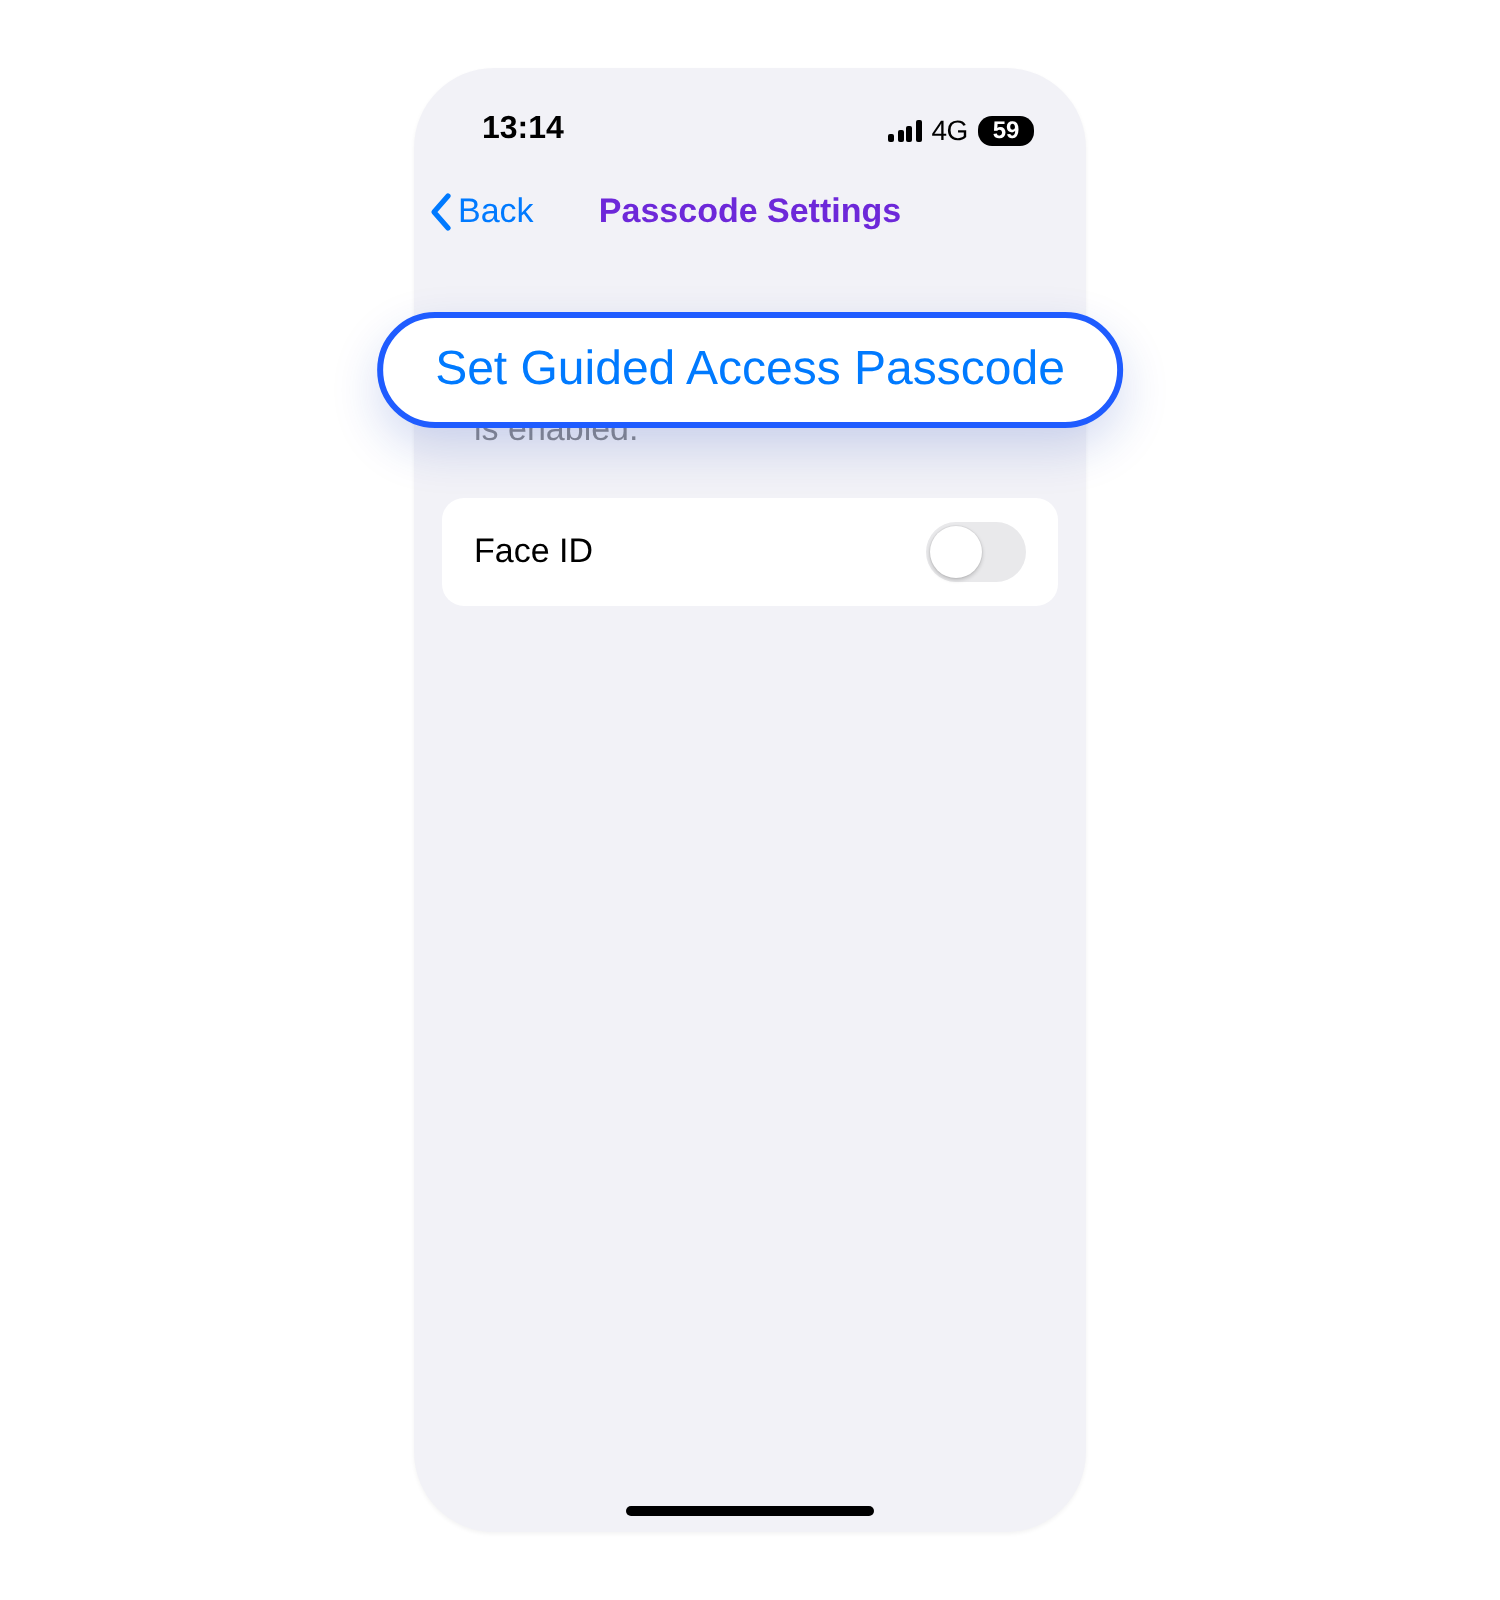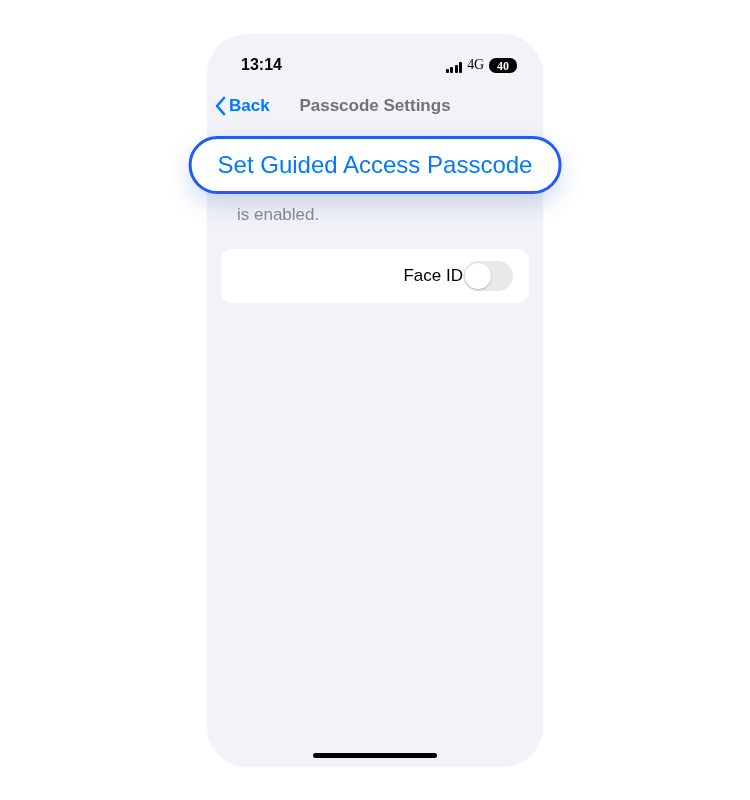--- a/index.html
+++ b/index.html
@@ -39,23 +39,22 @@
       display: flex;
       align-items: center;
       justify-content: space-between;
       padding: 12px 26px 0 34px;
       font-size: 16px;
       font-weight: 600;
       color: #000;
     }
     .status-right {
       display: flex;
-      align-items: flex-end;
+      align-items: center;
       gap: 5px;
-      font-family: Liberation Serif, serif;
     }
     .signal-bars {
       display: flex;
       align-items: flex-end;
       gap: 1.5px;
       height: 12px;
     }
     .signal-bars span {
       width: 3px;
       background: #000;
@@ -88,52 +87,52 @@
       align-items: center;
       position: relative;
       padding: 0 8px;
     }
     .back-btn {
       display: flex;
       align-items: center;
       gap: 2px;
       color: #007aff;
       font-size: 17px;
-      font-weight: 700;
+      font-weight: 400;
     }
     .chevron-left {
       width: 12px;
       height: 20px;
       display: flex;
       align-items: center;
       justify-content: center;
     }
     .nav-title {
       position: absolute;
       left: 50%;
       transform: translateX(-50%);
       font-size: 17px;
       font-weight: 600;
-      color: #737373;
+      color: #6d28d9;
     }
     
     .content {
       padding: 26px 14px 0 14px;
     }
     .cell {
       background: #ffffff;
       border-radius: 11px;
       padding: 12px 16px;
       font-size: 17px;
       color: #000;
     }
     .cell-row {
       display: flex;
       align-items: center;
-      justify-content: flex-end;
+      justify-content: space-between;
     }
     .footer-text {
       font-size: 17px;
       color: #8a8a8e;
       padding: 6px 16px 0 16px;
       line-height: 1.35;
     }
     .section-gap { height: 22px; }
     .toggle {
       width: 50px;
@@ -162,21 +161,21 @@
       width: 124px;
       height: 5px;
       background: #000;
       border-radius: 3px;
     }
     
     .callout-pill {
       position: absolute;
       left: 50%;
       transform: translateX(-50%);
-      top: 136px;
+      top: 156px;
       background: #ffffff;
       border: 3px solid #1f5cff;
       border-radius: 32px;
       padding: 12px 26px;
       font-size: 24px;
       font-weight: 400;
       color: #007aff;
       white-space: nowrap;
       box-shadow: 0 10px 24px rgba(24, 63, 182, 0.18);
       z-index: 10;
@@ -195,21 +194,21 @@
     <div class="status-bar">
       <div>13:14</div>
       <div class="status-right">
         <div class="signal-bars">
           <span></span>
             <span></span>
             <span></span>
             <span></span>
         </div>
         <div class="network-label">4G</div>
-        <div class="battery-badge">40</div>
+        <div class="battery-badge">59</div>
       </div>
     </div>
 
     <div class="nav-bar">
       <div class="back-btn">
         <span class="chevron-left">
           <svg width="12" height="20" viewBox="0 0 12 20" fill="none">
             <path d="M9 2 L2 10 L9 18" stroke="#007aff" stroke-width="2.6" stroke-linecap="round" stroke-linejoin="round"></path>
           </svg>
         </span>

